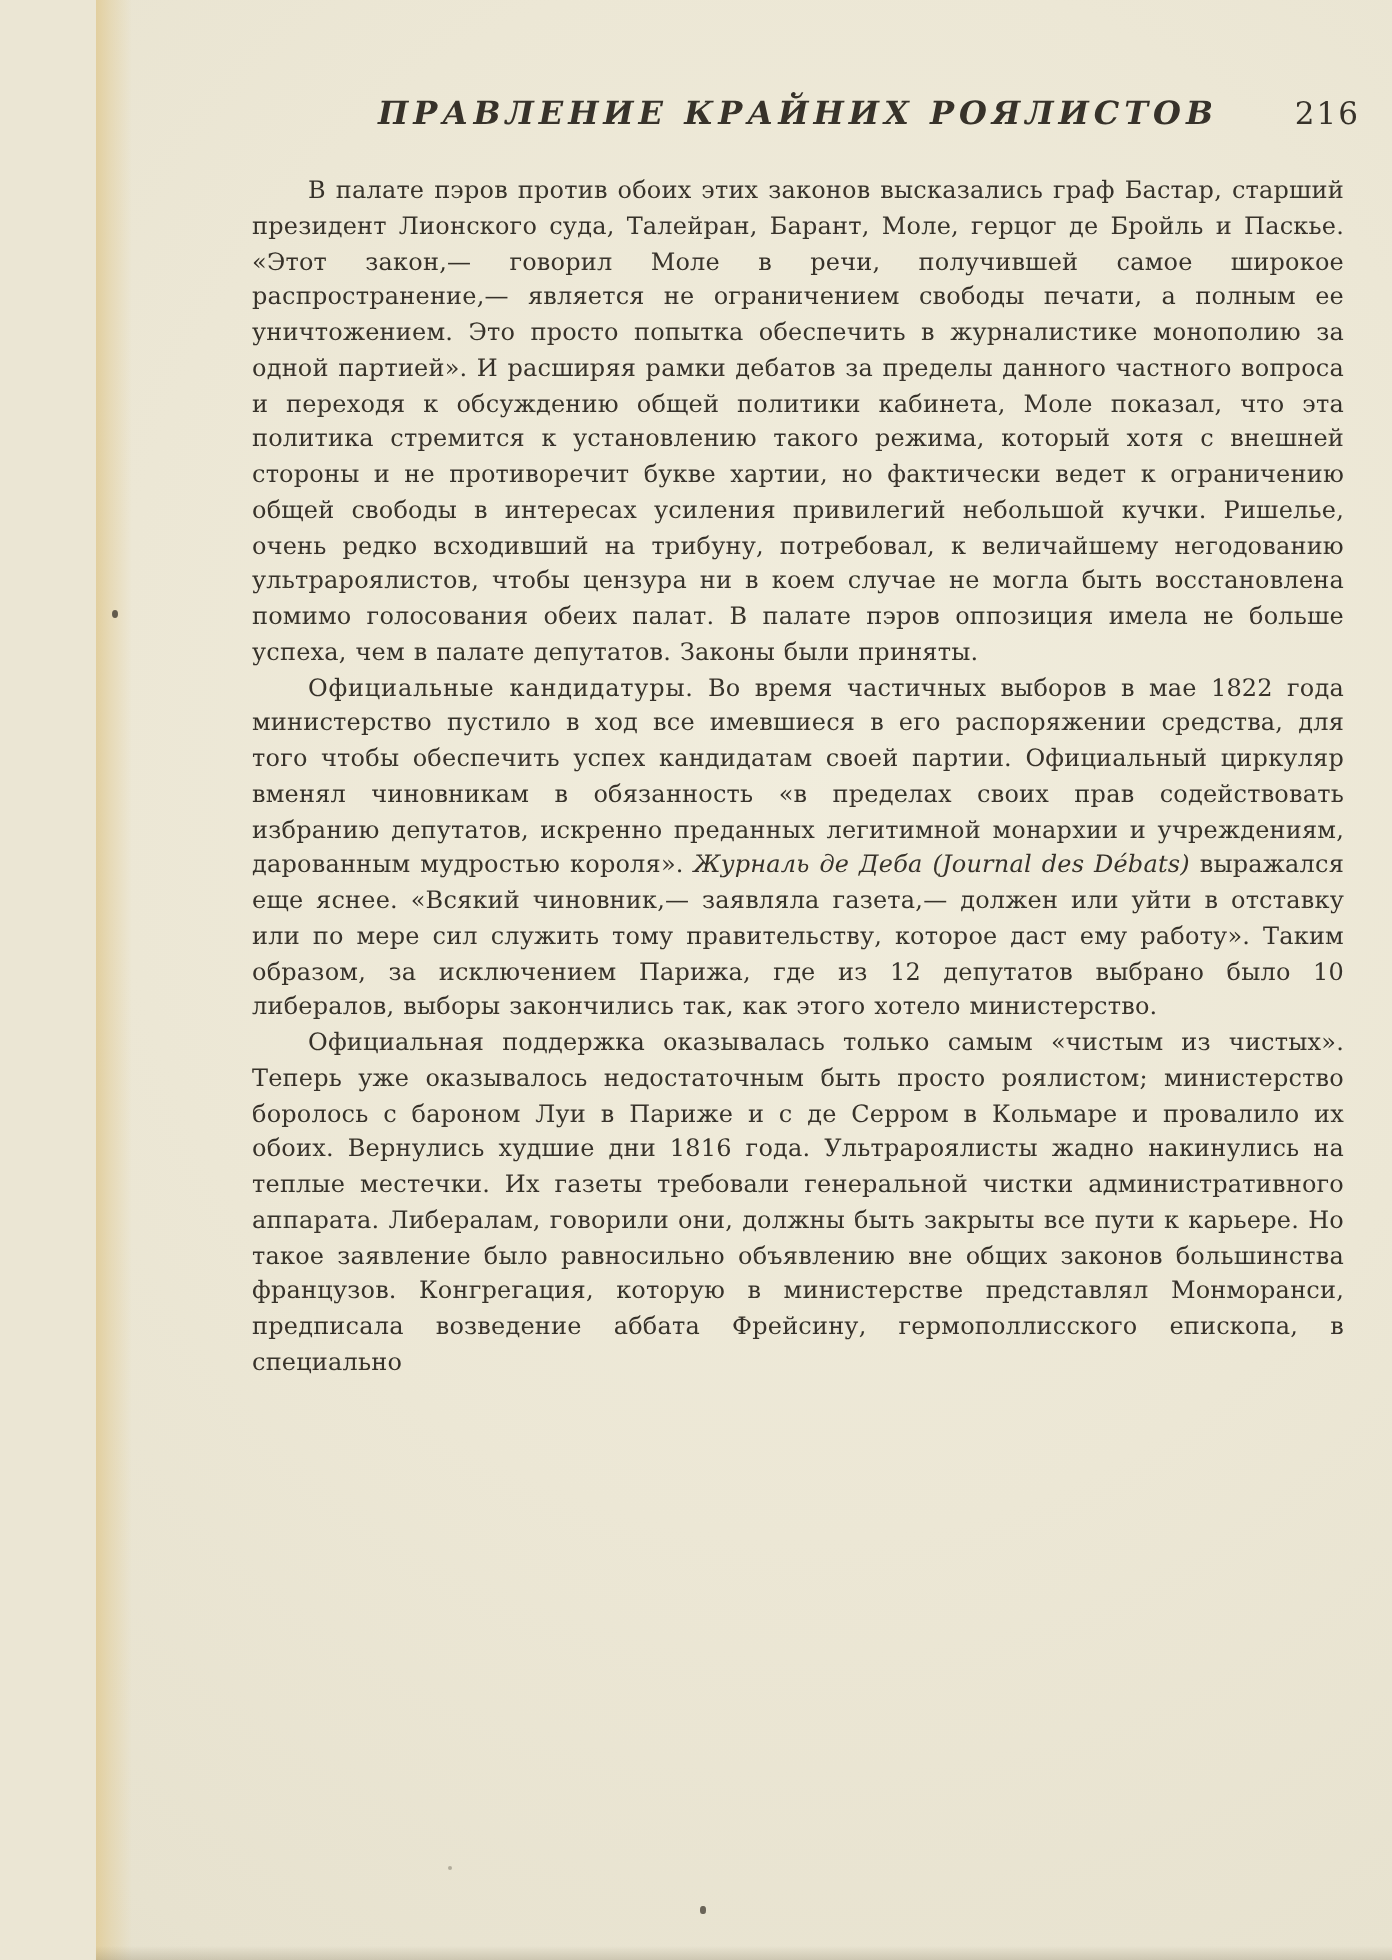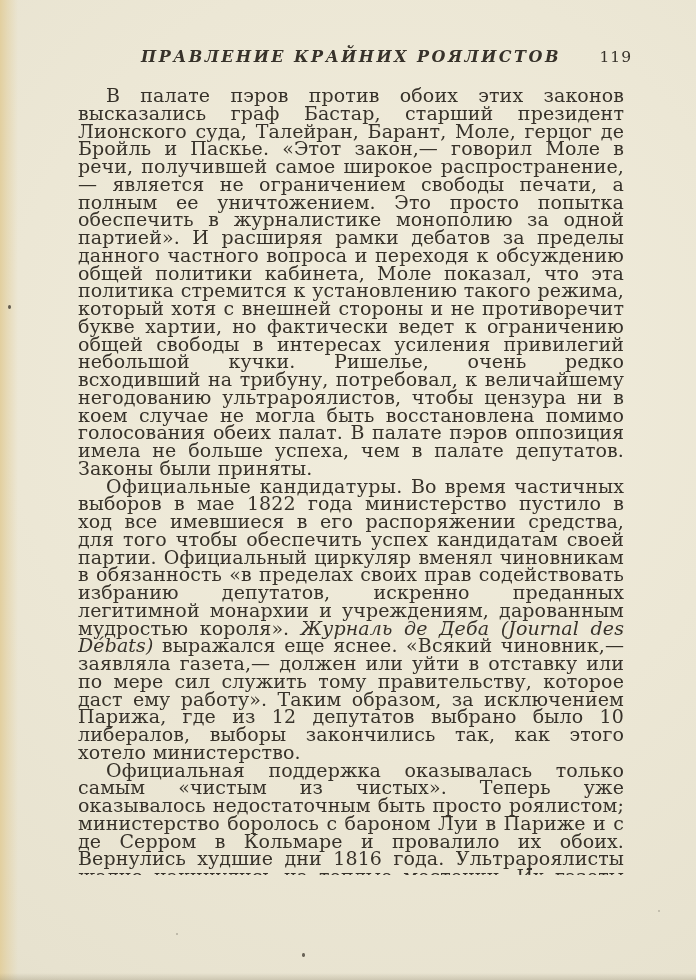--- a/index.html
+++ b/index.html
@@ -12,20 +12,21 @@
     position: relative;
     overflow: hidden;
     font-family: "DejaVu Serif", "Liberation Serif", serif;
     background: var(--paper, #ebe6d4);
   }
   .page {
     position: absolute;
     inset: 0;
     background:
       radial-gradient(ellipse 120% 90% at 55% 38%, #f1eddd 0%, #ece7d5 45%, #e7e2cf 78%, #e0dbc6 100%);
+    margin-left: 48px;
   }
   .left-page-edge {
     position: absolute;
     left: 0; top: 0;
     width: 18px; height: 100%;
     background: linear-gradient(to right, var(--edge, #e2cf9f) 0%, rgba(226,207,159,0.55) 40%, rgba(226,207,159,0) 100%);
   }
   .bottom-page-edge {
     position: absolute;
     left: 0; bottom: 0;
@@ -57,21 +58,21 @@
     font-size: 15.5px;
     letter-spacing: 1px;
   }
   .body-text {
     position: absolute;
     top: 87px;
     left: 78px;
     width: 546px;
     height: 788px;
     overflow: hidden;
-    font-size: 19px;
+    font-size: 12px;
     line-height: 17.75px;
     text-align: justify;
     color: var(--ink, #37322a);
     letter-spacing: 0.1px;
     word-spacing: 0.5px;
     filter: blur(0.15px);
   }
   .body-text p {
     margin: 0;
     text-indent: 28px;
@@ -90,21 +91,21 @@
 </style>
 </head>
 <body style="--paper: #ebe6d4; --ink: #37322a; --edge: #e2cf9f;">
 
 <div class="page">
   <div class="left-page-edge"></div>
   <div class="bottom-page-edge"></div>
 
   <div class="running-head">
     <div class="running-head-title">ПРАВЛЕНИЕ КРАЙНИХ РОЯЛИСТОВ</div>
-    <div class="page-number">119</div>
+    <div class="page-number">216</div>
   </div>
 
   <div class="body-text">
     <p><span>В палате пэров против обоих этих законов высказались граф Бастар, старший президент Лионского суда, Талейран, Барант, Моле, герцог де Бройль и Паскье. «Этот закон,— говорил Моле в речи, получившей самое широкое распространение,— является не ограничением свободы печати, а полным ее уничтожением. Это просто попытка обеспечить в журналистике монополию за одной партией». И расширяя рамки дебатов за пределы данного частного вопроса и переходя к обсуждению общей политики кабинета, Моле показал, что эта политика стремится к установлению такого режима, который хотя с внешней стороны и не противоречит букве хартии, но фактически ведет к ограничению общей свободы в интересах усиления привилегий небольшой кучки. Ришелье, очень редко всходивший на трибуну, потребовал, к величайшему негодованию ультрароялистов, чтобы цензура ни в коем случае не могла быть восстановлена помимо голосования обеих палат. В палате пэров оппозиция имела не больше успеха, чем в палате депутатов. Законы были приняты.</span></p>
     <p><span class="seg-bold">Официальные кандидатуры.</span><span> Во время частичных выборов в мае 1822 года министерство пустило в ход все имевшиеся в его распоряжении средства, для того чтобы обеспечить успех кандидатам своей партии. Официальный циркуляр вменял чиновникам в обязанность «в пределах своих прав содействовать избранию депутатов, искренно преданных легитимной монархии и учреждениям, дарованным мудростью короля». </span><span class="seg-italic">Журналь де Деба (Journal des Débats)</span><span> выражался еще яснее. «Всякий чиновник,— заявляла газета,— должен или уйти в отставку или по мере сил служить тому правительству, которое даст ему работу». Таким образом, за исключением Парижа, где из 12 депутатов выбрано было 10 либералов, выборы закончились так, как этого хотело министерство.</span></p>
     <p><span>Официальная поддержка оказывалась только самым «чистым из чистых». Теперь уже оказывалось недостаточным быть просто роялистом; министерство боролось с бароном Луи в Париже и с де Серром в Кольмаре и провалило их обоих. Вернулись худшие дни 1816 года. Ультрароялисты жадно накинулись на теплые местечки. Их газеты требовали генеральной чистки административного аппарата. Либералам, говорили они, должны быть закрыты все пути к карьере. Но такое заявление было равносильно объявлению вне общих законов большинства французов. Конгрегация, которую в министерстве представлял Монморанси, предписала возведение аббата Фрейсину, гермополлисского епископа, в специально</span></p>
   </div>
 
   <div class="paper-speck speck-1"></div>
   <div class="paper-speck speck-2"></div>

